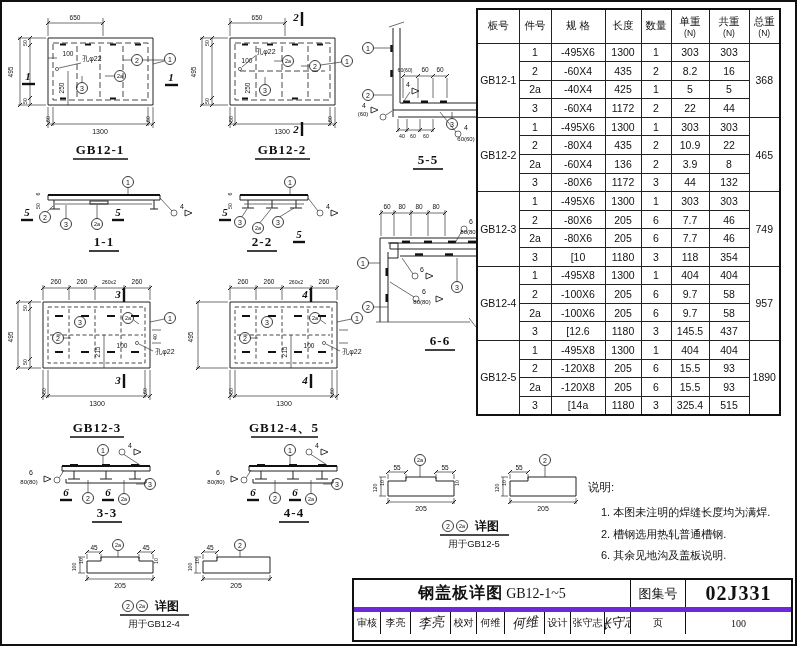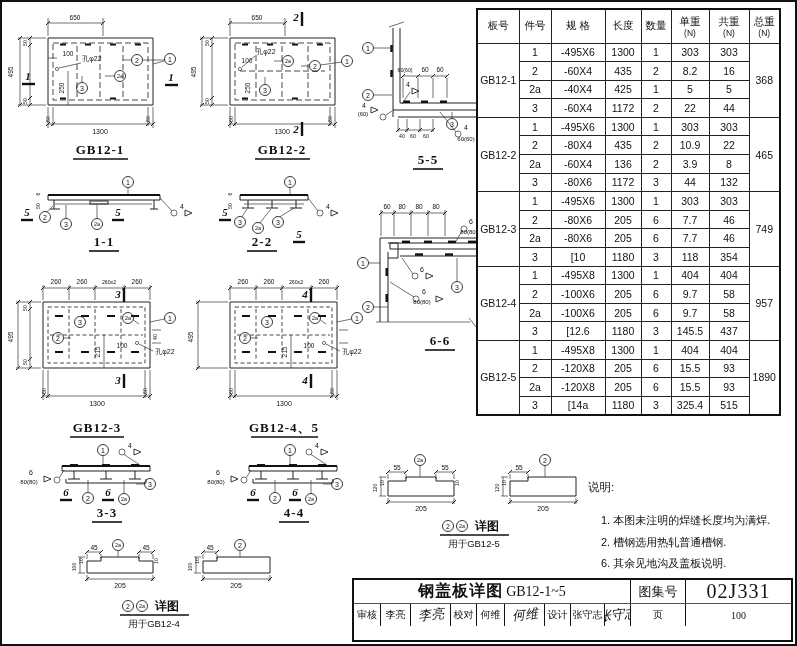--- a/index.html
+++ b/index.html
@@ -38,33 +38,33 @@
           background:#fff;z-index:5;border:2px solid #111;table-layout:fixed}
   .ptable th,.ptable td{border:1px solid #222;text-align:center;padding:0;
           font-size:10.5px;font-weight:normal;overflow:hidden;white-space:nowrap}
   .ptable thead tr{height:34px}
   .ptable tbody tr{height:18.6px}
   .unit{display:block;font-size:8.5px;margin-top:-1px}
   .plate-cell{font-size:10px}
 
   
   .notes{position:absolute;left:588px;top:476px;width:202px;z-index:5;font-size:11px;line-height:1.95}
-  .notes .nt{font-size:11.5px;margin-bottom:12px}
+  .notes .nt{font-size:11.5px;margin-bottom:4px}
   .notes .ni{padding-left:13px}
 
   
   .tb{position:absolute;left:352px;top:578px;width:441px;height:64px;border:2px solid #111;
       box-sizing:border-box;background:#fff;z-index:6}
-  .tb-top{display:flex;height:24px;border-bottom:1px solid #6d28d9;box-sizing:border-box}
+  .tb-top{display:flex;height:32px;border-bottom:5px solid #6d28d9;box-sizing:border-box}
   .tb-title{flex:1;display:flex;align-items:center;justify-content:center;gap:3px}
   .tb-title .cn{font-weight:bold;font-size:16px;letter-spacing:1px}
   .tb-title .code{font-family:"Liberation Serif",serif;font-size:14px}
   .tb-al{width:55px;border-left:1px solid #111;display:flex;align-items:center;justify-content:center;font-size:13px;box-sizing:border-box}
   .tb-an{width:106px;border-left:1px solid #111;display:flex;align-items:center;justify-content:center;
-         font-family:"Liberation Serif",serif;font-weight:normal;font-size:20px;letter-spacing:1px;box-sizing:border-box}
+         font-family:"Liberation Serif",serif;font-weight:bold;font-size:20px;letter-spacing:1px;box-sizing:border-box}
   .tb-bot{display:flex;height:22px}
   .tb-bot .c{border-left:1px solid #111;display:flex;align-items:center;justify-content:center;
              font-size:10px;box-sizing:border-box;overflow:hidden}
   .tb-bot .c:first-child{border-left:none}
   .sig{font-family:"DejaVu Serif",serif;font-style:italic;font-size:13px;transform:rotate(-6deg);white-space:nowrap}
   .pg{font-family:"Liberation Serif",serif;font-size:14px}
 </style>
 </head>
 <body>
 

